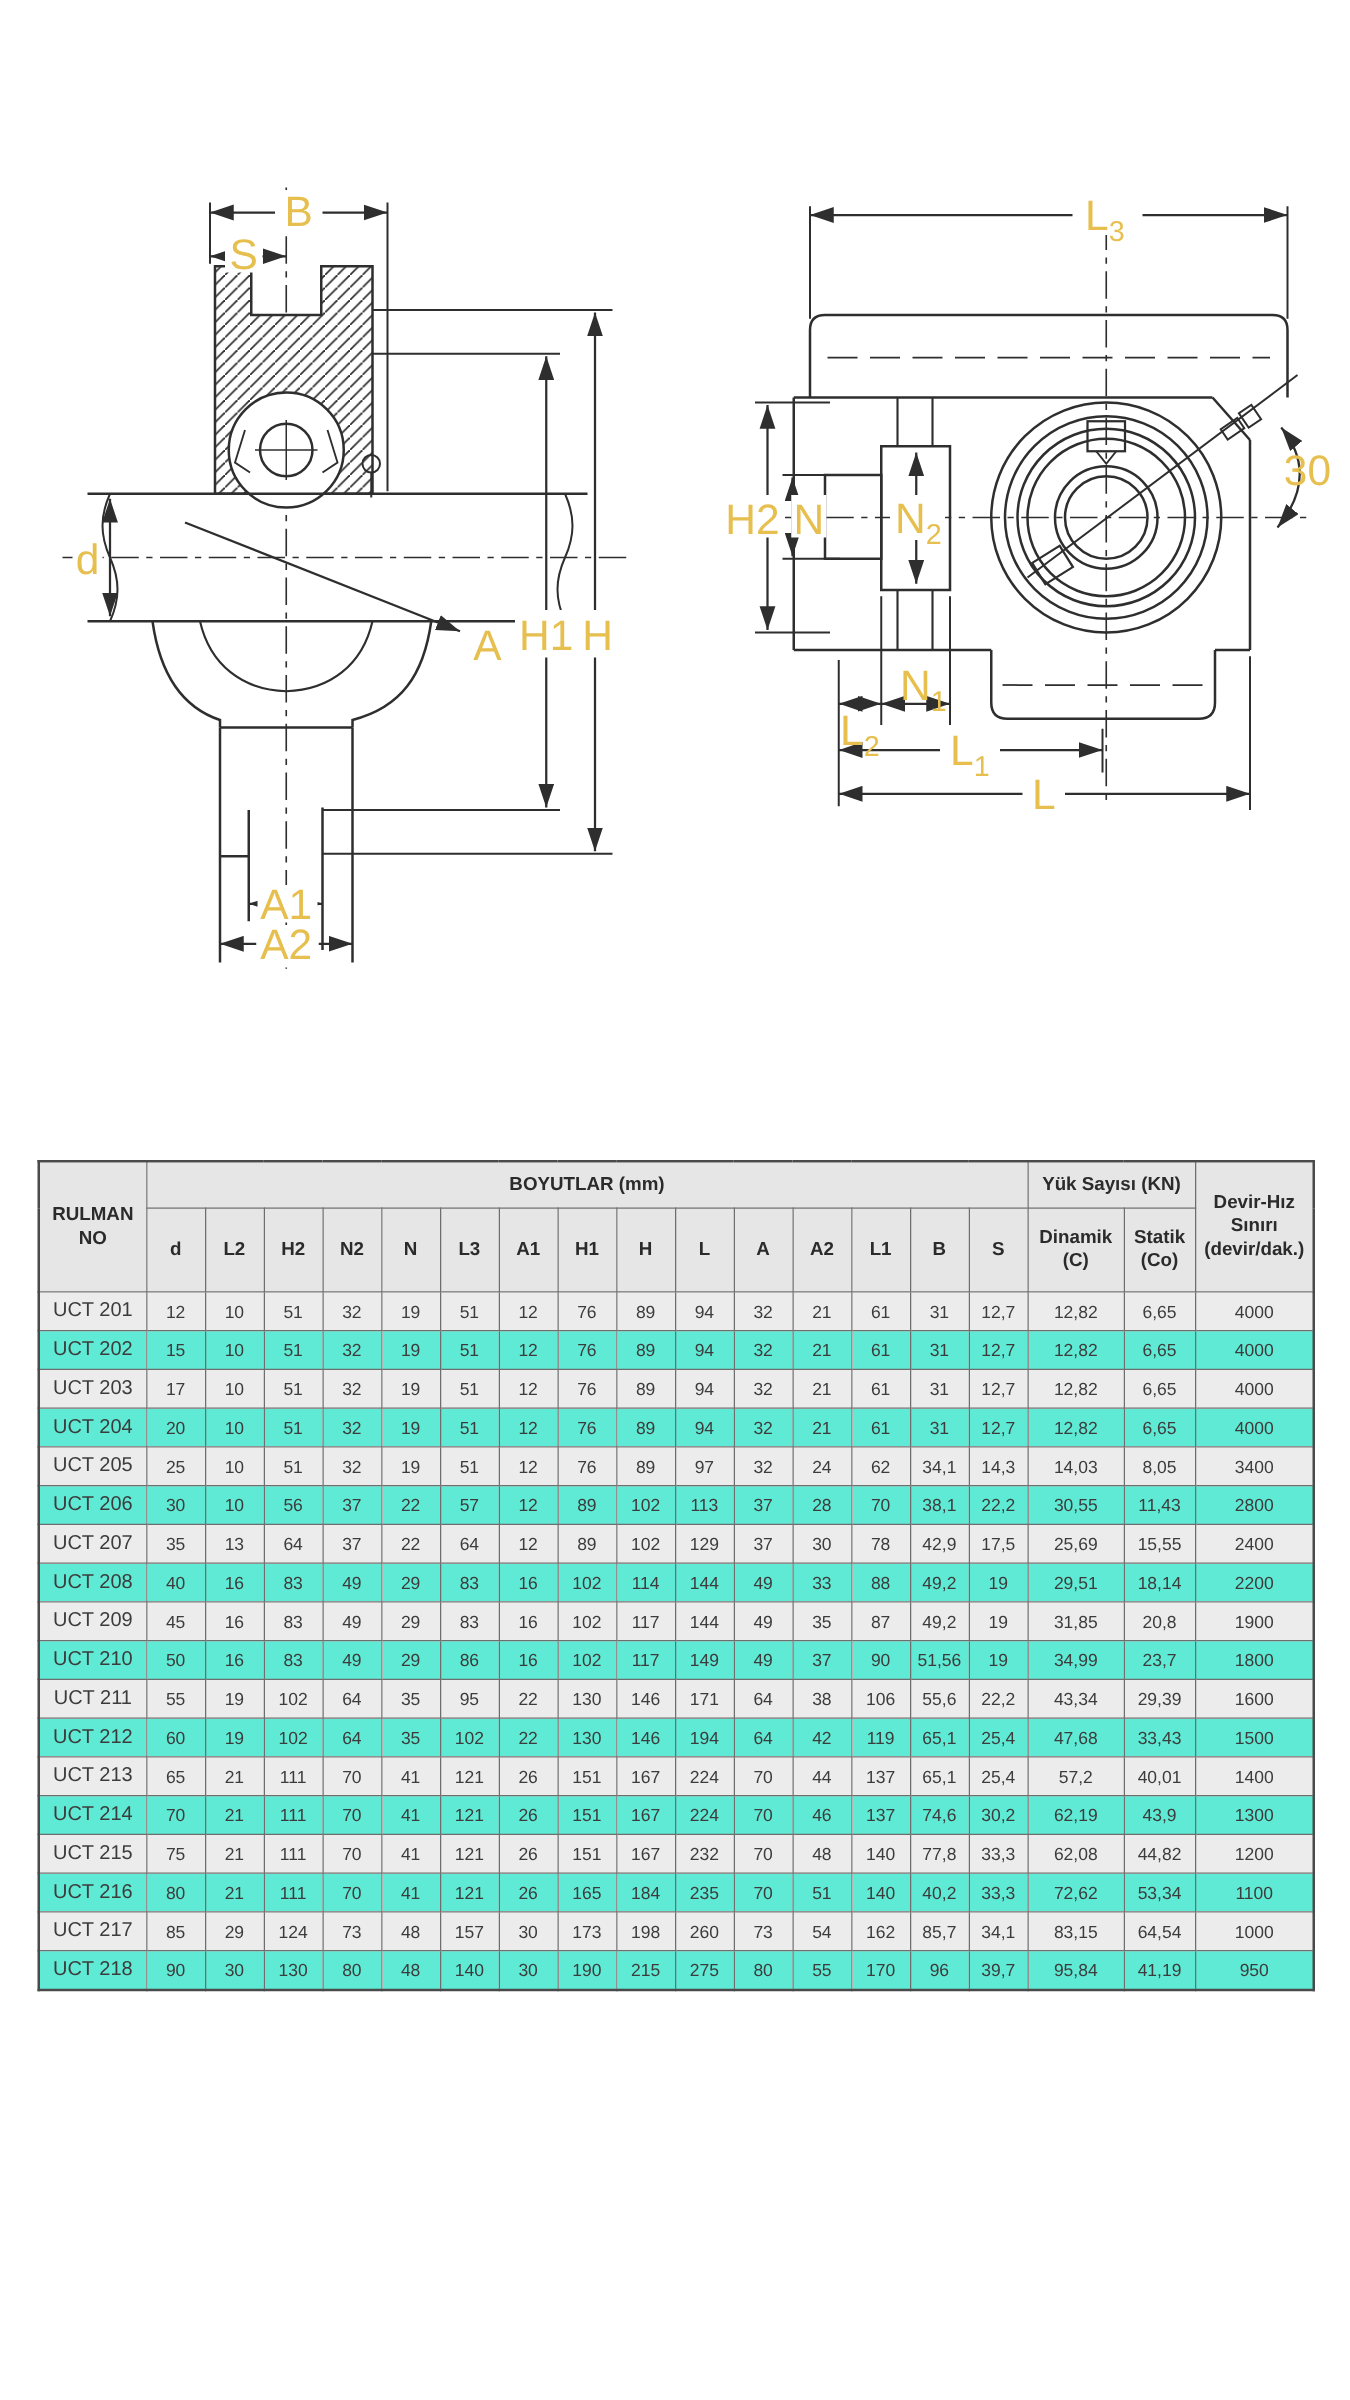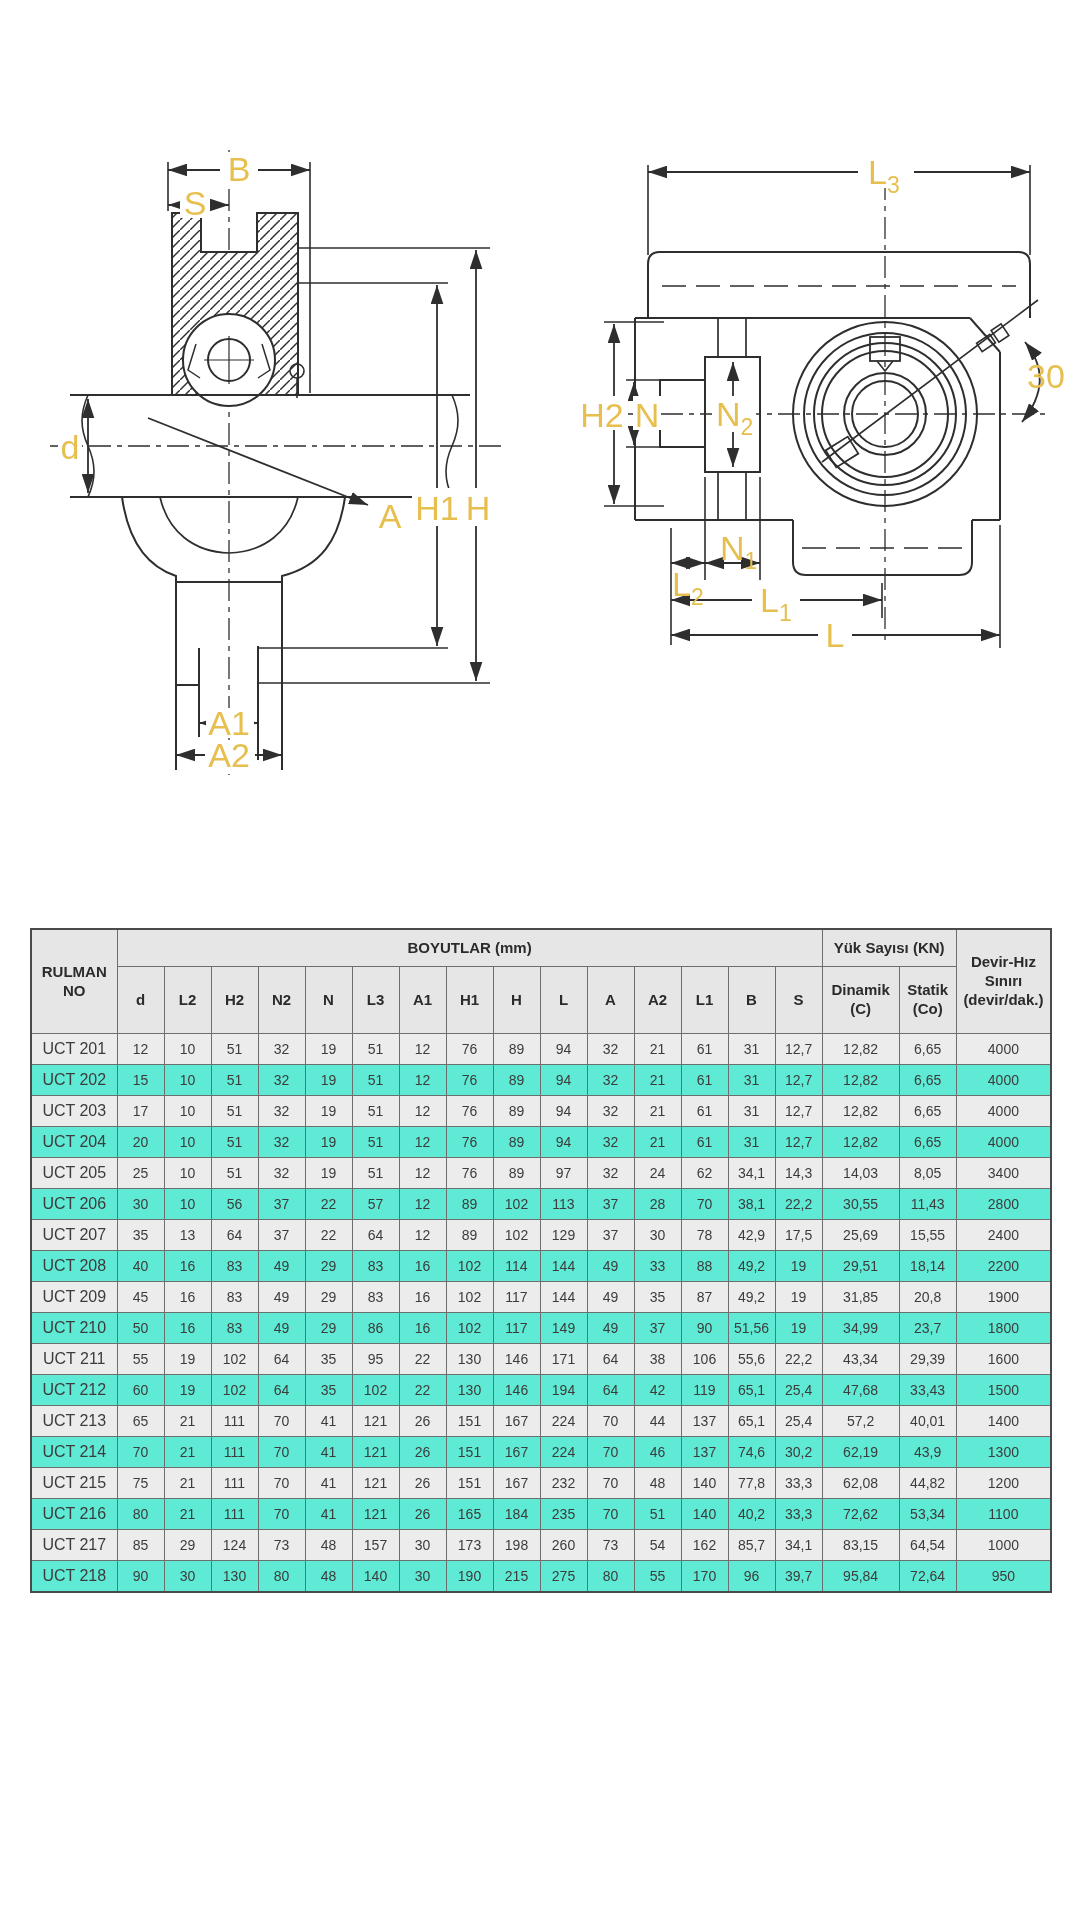--- a/index.html
+++ b/index.html
@@ -628,20 +628,20 @@
             <td>30</td>
             <td>190</td>
             <td>215</td>
             <td>275</td>
             <td>80</td>
             <td>55</td>
             <td>170</td>
             <td>96</td>
             <td>39,7</td>
             <td>95,84</td>
-            <td>72,64</td>
+            <td>41,19</td>
             <td>950</td>
           </tr>
         </tbody>
     </table>
   </div>
 
 </div>
 
 </body></html>

